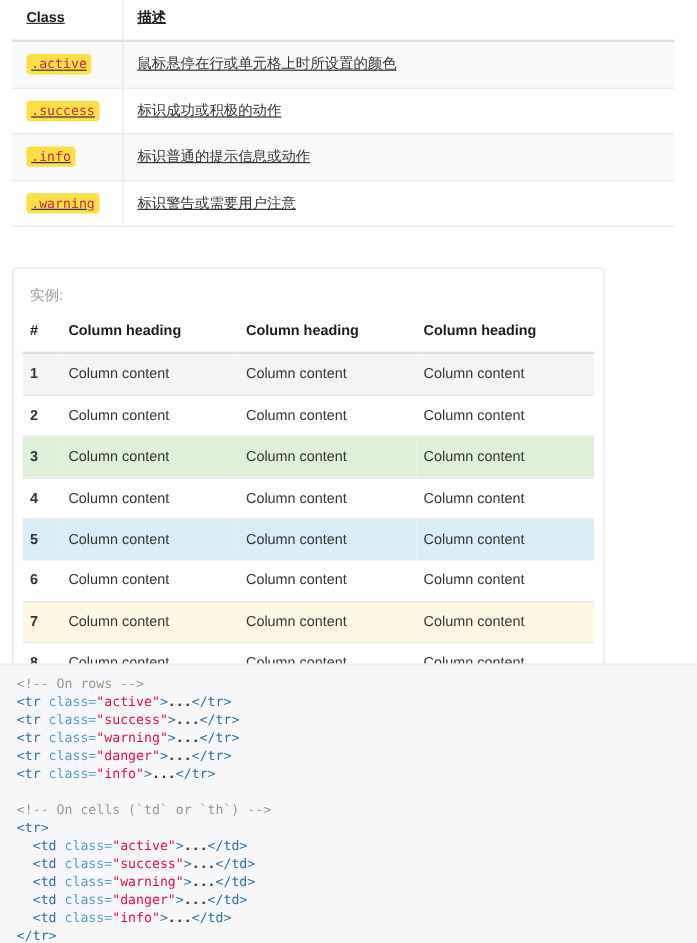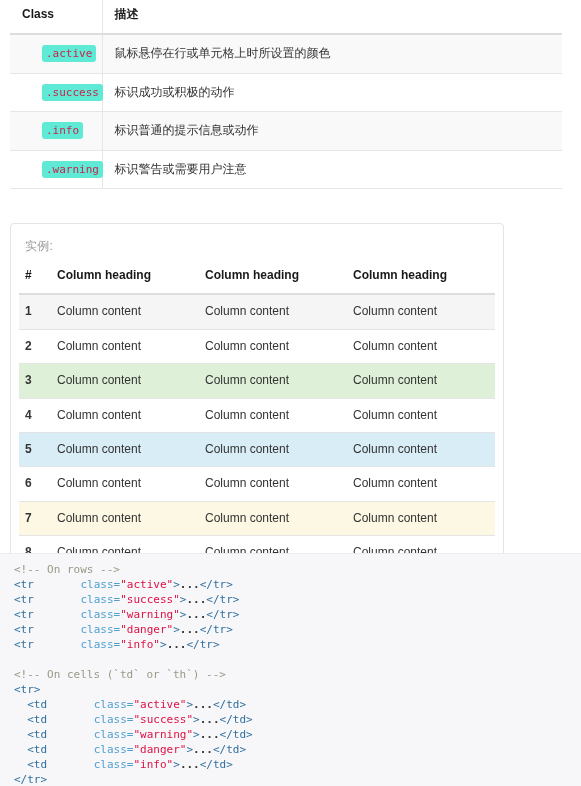--- a/index.html
+++ b/index.html
@@ -21,20 +21,21 @@
   .class-table-wrap {
     position: absolute;
     left: 10px;
     top: 0px;
     width: 552px;
   }
   table.class-table {
     width: 100%;
     border-collapse: collapse;
     table-layout: fixed;
+    text-decoration: underline;
   }
   table.class-table th,
   table.class-table td {
     text-align: left;
     vertical-align: middle;
     padding: 10px 8px 10px 12px;
     border-bottom: 1px solid #e6e6e6;
     line-height: 1.45;
   }
   table.class-table thead th {
@@ -57,25 +58,24 @@
     border-left: 1px solid #e6e6e6;
     padding-left: 12px;
     font-size: 12px;
     color: #333333;
   }
   thead .cell-desc { border-left: 1px solid #e6e6e6; }
   code.inline-code {
     font-family: "DejaVu Sans Mono", "Liberation Mono", monospace;
     font-size: 11px;
     color: #c7254e;
-    background-color: #5eead4;
+    background-color: #fde047;
     padding: 2px 4px;
     border-radius: 3px;
     white-space: nowrap;
-    margin-left: 20px;
   }
 
   
   .bs-example {
     position: absolute;
     left: 10px;
     top: 223px;
     width: 494px;
     border: 1px solid #e4e4e4;
     border-radius: 4px 4px 4px 4px;
@@ -140,21 +140,21 @@
   pre.code {
     margin: 0;
     font-family: "DejaVu Sans Mono", "Liberation Mono", monospace;
     font-size: 11px;
     line-height: 15px;
     white-space: pre;
     color: #333333;
   }
   .tok-comment { color: #999988; margin-top: 24px; }
   .tok-tag     { color: #2f6f9f; text-align: right; }
-  .tok-attr    { color: #4f9fcf; margin-left: 40px; }
+  .tok-attr    { color: #4f9fcf; }
   .tok-string  { color: #d14; }
   .tok-plain   { color: #333333; font-weight: bold; }
 </style>
 </head>
 <body>
 
 <div class="class-table-wrap">
   <table class="class-table">
     <colgroup>
         <col class="c-class">

